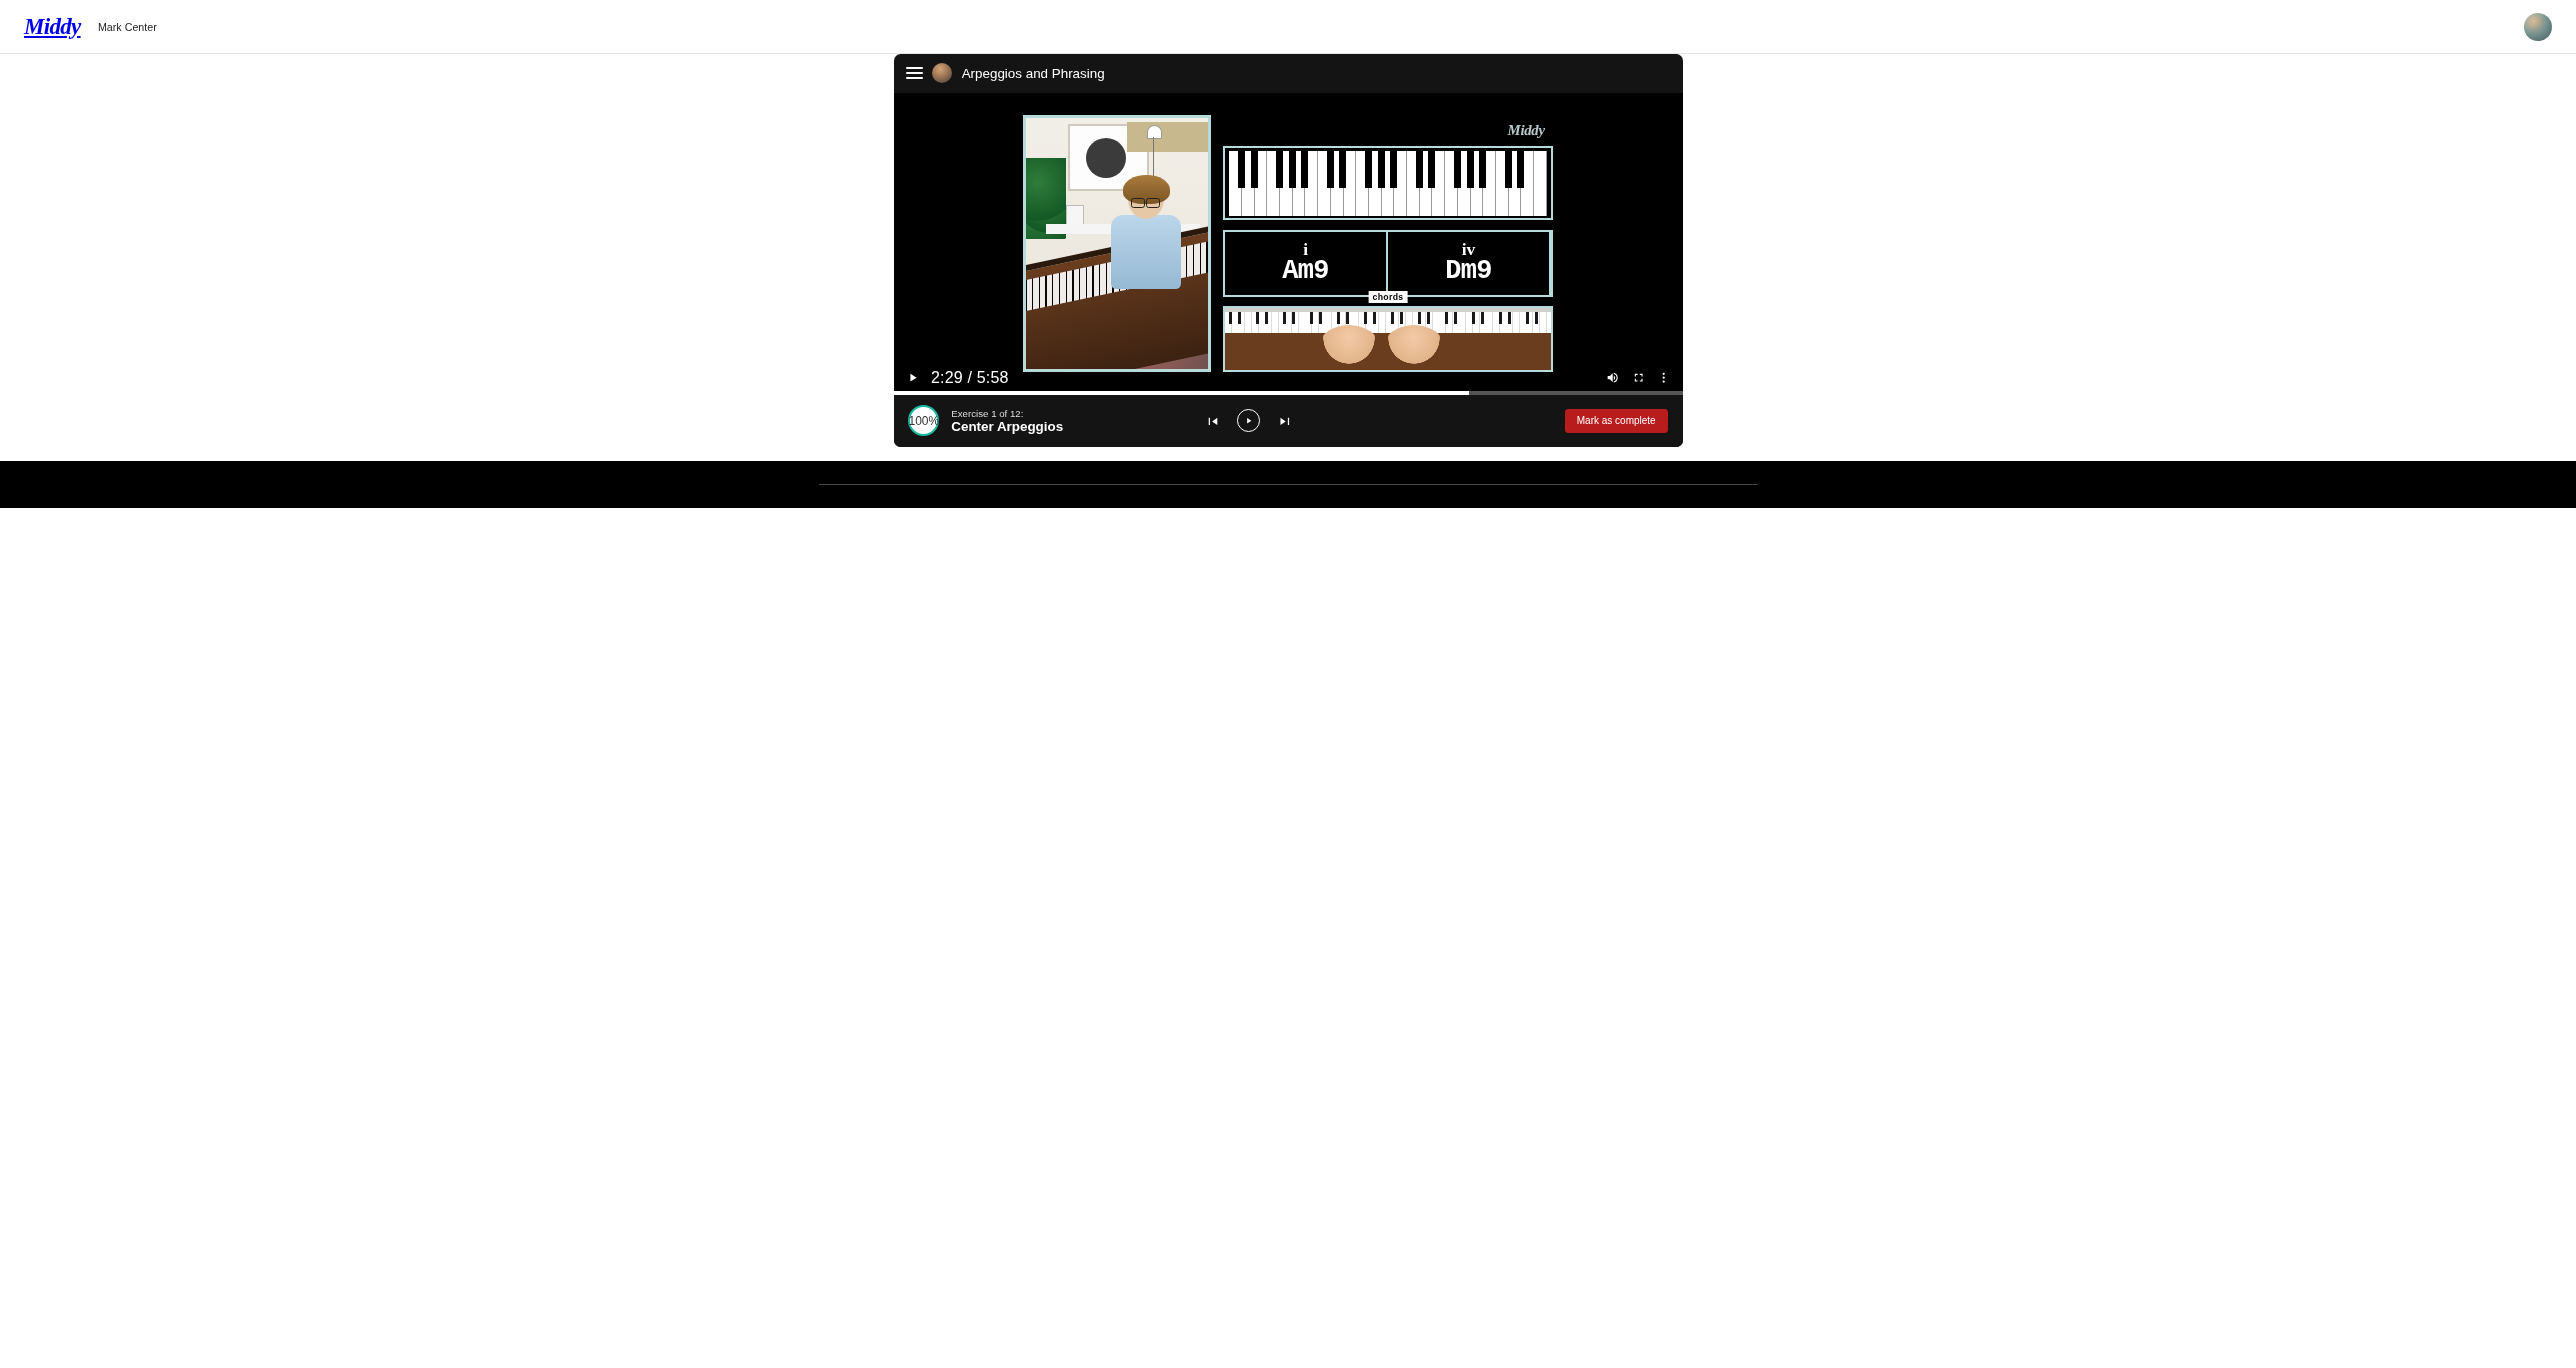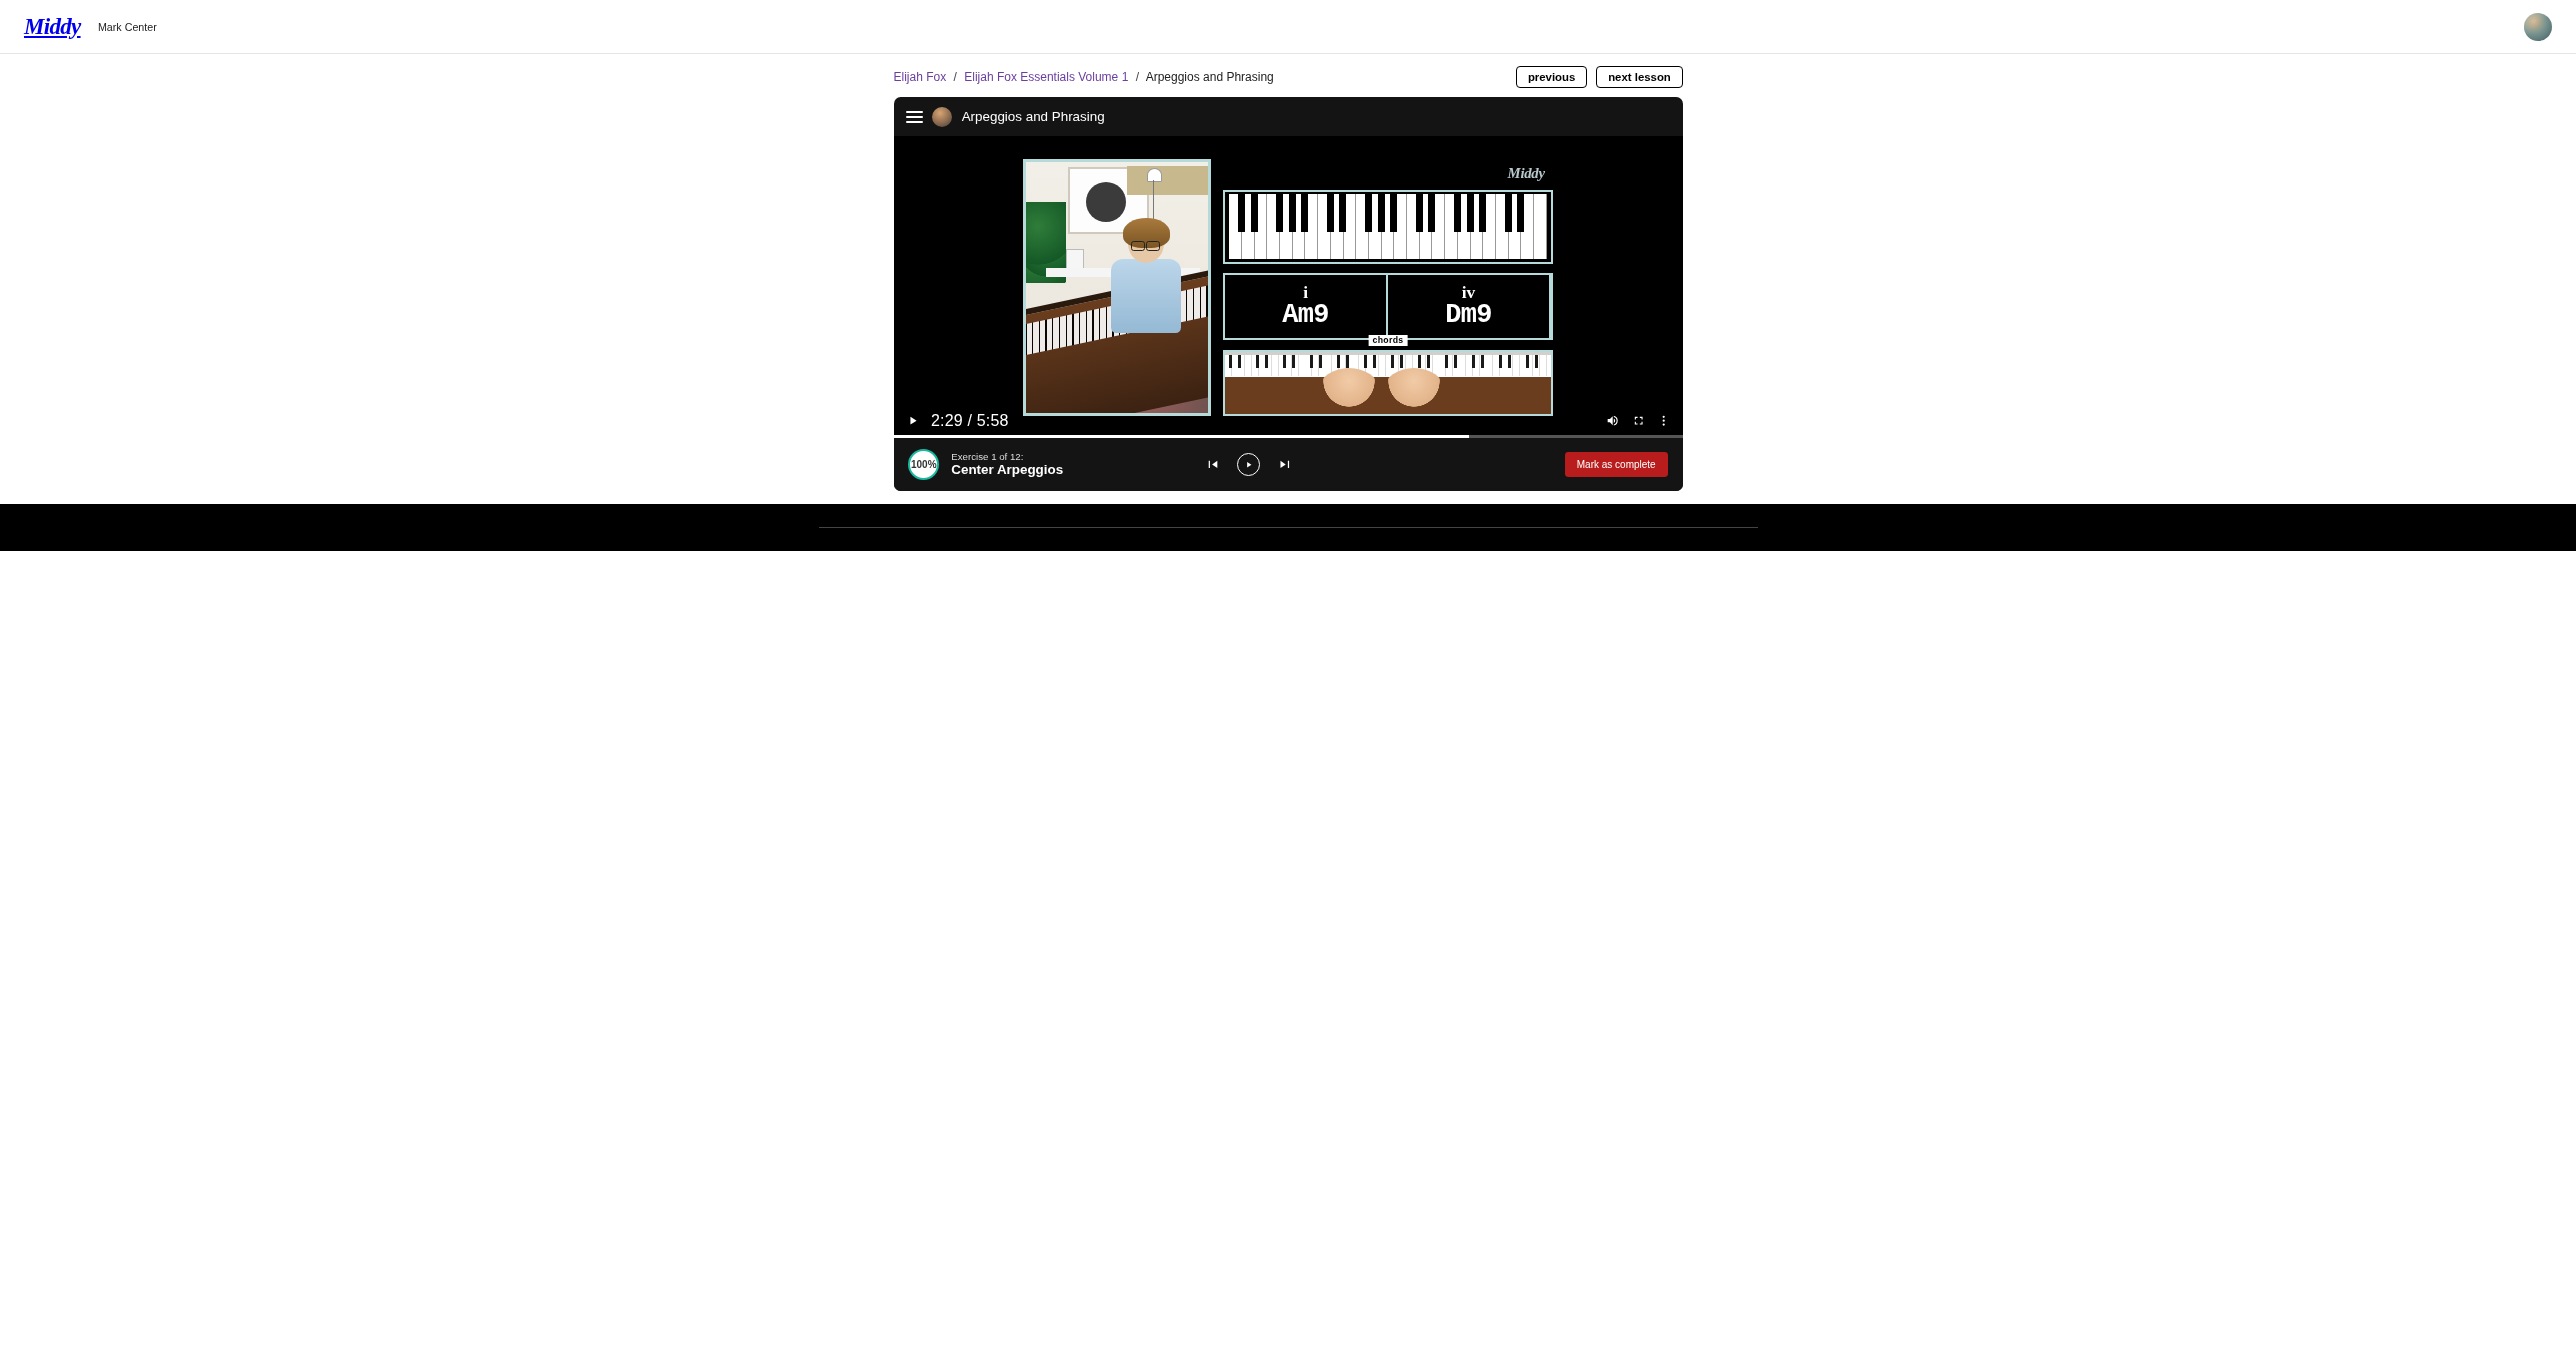--- a/index.html
+++ b/index.html
@@ -197,21 +197,21 @@
   .seek .filled{height:100%; background:#fff; width:73%;}
 
   
   .exercise-bar{
     background:#141414; color:#fff; display:flex; align-items:center;
     padding:10.7px 14.8px; gap:12px;
   }
   .tempo-badge{
     width:31px; height:31px; border-radius:50%; border:2.7px solid #17b9a0;
     background:#fff; color:#333; display:flex; align-items:center; justify-content:center;
-    font-size:10px; font-weight:700;text-align:center;
+    font-size:12px; font-weight:400;text-align:center;
   }
   .exercise-meta .line1{ font-size:9.7px; color:#ddd; }
   .exercise-meta .line2{ font-size:13.4px; font-weight:600; }
   .ex-controls{ margin-left:auto; margin-right:auto; display:flex; align-items:center; gap:17.4px;}
   .ex-controls svg{ width:14.8px; height:14.8px; fill:#fff; cursor:pointer;}
   .ex-play{
     width:23px; height:23px; border:1.7px solid #fff; border-radius:50%;
     display:flex; align-items:center; justify-content:center; cursor:pointer;
   }
   .ex-play svg{width:9.4px;height:9.4px;}
@@ -238,33 +238,20 @@
 <header class="topbar">
   <div class="topbar-left">
     <a href="#" class="brand">Middy</a>
     <a href="#" class="help-link">Mark Center</a>
   </div>
   <div class="avatar"></div>
 </header>
 
 <div class="content-col">
 
-  <div class="subhead">
-    <nav class="breadcrumbs">
-      <a href="#">Elijah Fox</a>
-      <span class="sep">/</span>
-      <a href="#">Elijah Fox Essentials Volume 1</a>
-      <span class="sep">/</span>
-      <span class="current">Arpeggios and Phrasing</span>
-    </nav>
-    <div class="lesson-nav">
-      <button>previous</button>
-      <button>next lesson</button>
-    </div>
-  </div>
 
   <section class="player-card">
 
     <div class="player-header">
       <div class="hamburger">
           <span></span>
           <span></span>
           <span></span>
         </div>
       <div class="instructor-chip"></div>

